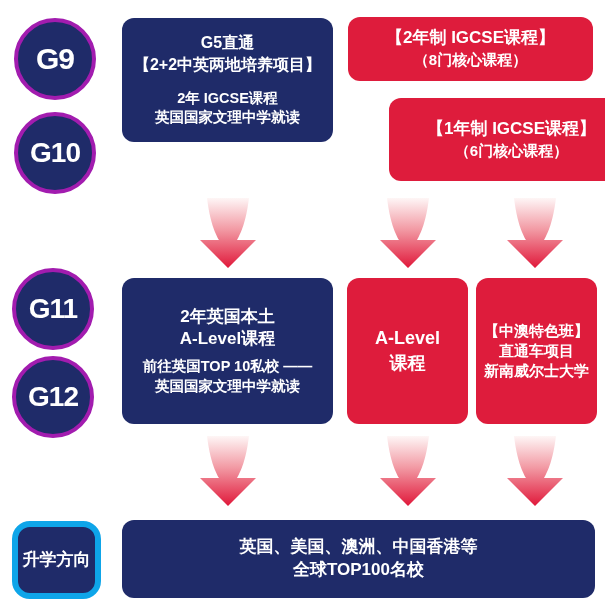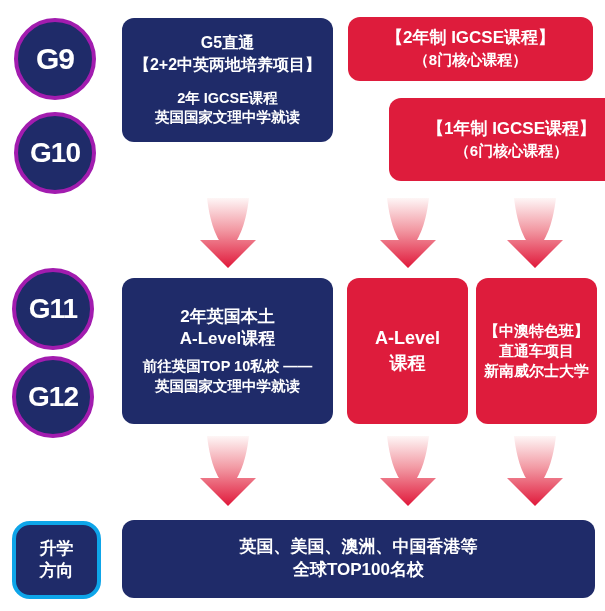--- a/index.html
+++ b/index.html
@@ -59,23 +59,23 @@
   .t14 { font-size: 14.5px; line-height: 1.35; white-space: nowrap; }
   .t18 { font-size: 18px; line-height: 1.4; white-space: nowrap; }
   .spacer { height: 13px; }
   .spacer-sm { height: 6px; }
 
   .badge {
     position: absolute;
     left: 12px; top: 521px;
     width: 89px; height: 78px;
     background: #1f2b69;
-    border: 4px solid #0ea5e9;
+    border: 6px solid #0ea5e9;
     border-radius: 18px;
-    display: flex; flex-direction: column;
+    display: flex; flex-direction: row;
     align-items: center; justify-content: center;
     color: #ffffff; font-weight: bold;
     font-size: 17px; line-height: 1.3;
   }
 
   .arrow {
     position: absolute;
     width: 62px; height: 70px;
   }
   .arrow.a1 { left: 197px; top: 198px; }

